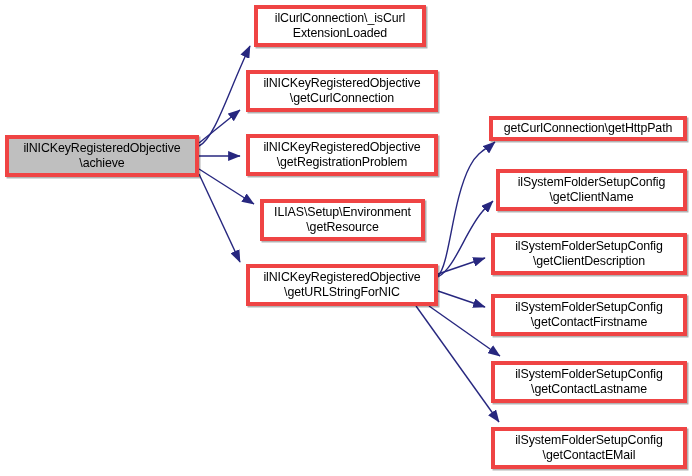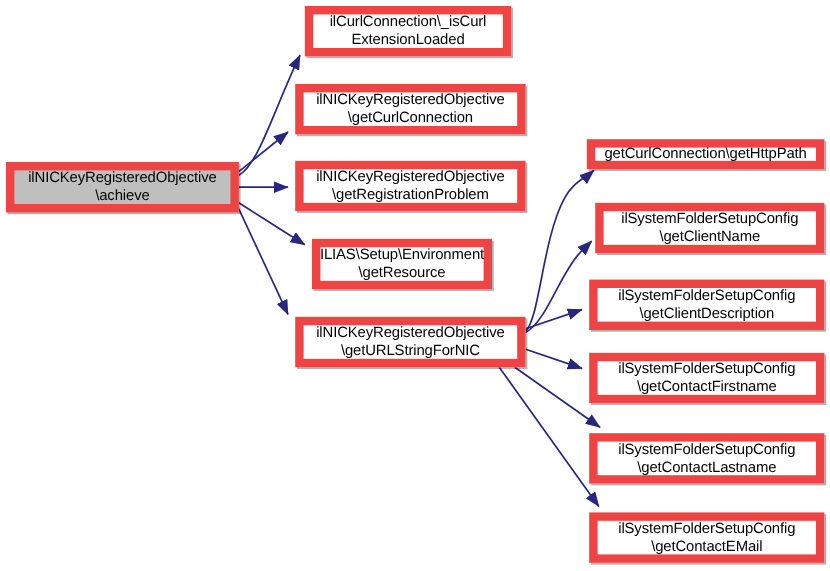--- a/index.html
+++ b/index.html
@@ -24,21 +24,21 @@
     position: absolute;
     left: 0;
     top: 0;
     width: 692px;
     height: 476px;
     pointer-events: none;
   }
   .node {
     position: absolute;
     box-sizing: border-box;
-    border: 7px solid #ef4444;
+    border: 4px solid #ef4444;
     background: #ffffff;
     color: #000000;
     font-size: 12.4px;
     line-height: 15.5px;
     text-align: center;
     display: flex;
     align-items: center;
     justify-content: center;
     white-space: pre-line;
     box-shadow: 1.5px 1.5px 0 rgba(0,0,0,0.30);
@@ -80,21 +80,21 @@
 
   <div id="node-layer">
       <div class="node current" style="left: 5px; top: 135px; width: 194px; height: 42px;"><span class="node-label">ilNICKeyRegisteredObjective
 \achieve</span></div>
       <div class="node" style="left: 254px; top: 5px; width: 172px; height: 42px;"><span class="node-label">ilCurlConnection\_isCurl
 ExtensionLoaded</span></div>
       <div class="node" style="left: 246px; top: 70px; width: 192px; height: 42px;"><span class="node-label">ilNICKeyRegisteredObjective
 \getCurlConnection</span></div>
       <div class="node" style="left: 246px; top: 134px; width: 192px; height: 42px;"><span class="node-label">ilNICKeyRegisteredObjective
 \getRegistrationProblem</span></div>
-      <div class="node" style="left: 260px; top: 199px; width: 150px; height: 42px;"><span class="node-label">ILIAS\Setup\Environment
+      <div class="node" style="left: 260px; top: 199px; width: 165px; height: 42px;"><span class="node-label">ILIAS\Setup\Environment
 \getResource</span></div>
       <div class="node" style="left: 246px; top: 264px; width: 192px; height: 42px;"><span class="node-label">ilNICKeyRegisteredObjective
 \getURLStringForNIC</span></div>
       <div class="node" style="left: 489px; top: 116px; width: 198px; height: 25px;"><span class="node-label">getCurlConnection\getHttpPath</span></div>
       <div class="node" style="left: 496px; top: 169px; width: 191px; height: 42px;"><span class="node-label">ilSystemFolderSetupConfig
 \getClientName</span></div>
       <div class="node" style="left: 491px; top: 233px; width: 196px; height: 42px;"><span class="node-label">ilSystemFolderSetupConfig
 \getClientDescription</span></div>
       <div class="node" style="left: 491px; top: 294px; width: 196px; height: 42px;"><span class="node-label">ilSystemFolderSetupConfig
 \getContactFirstname</span></div>

